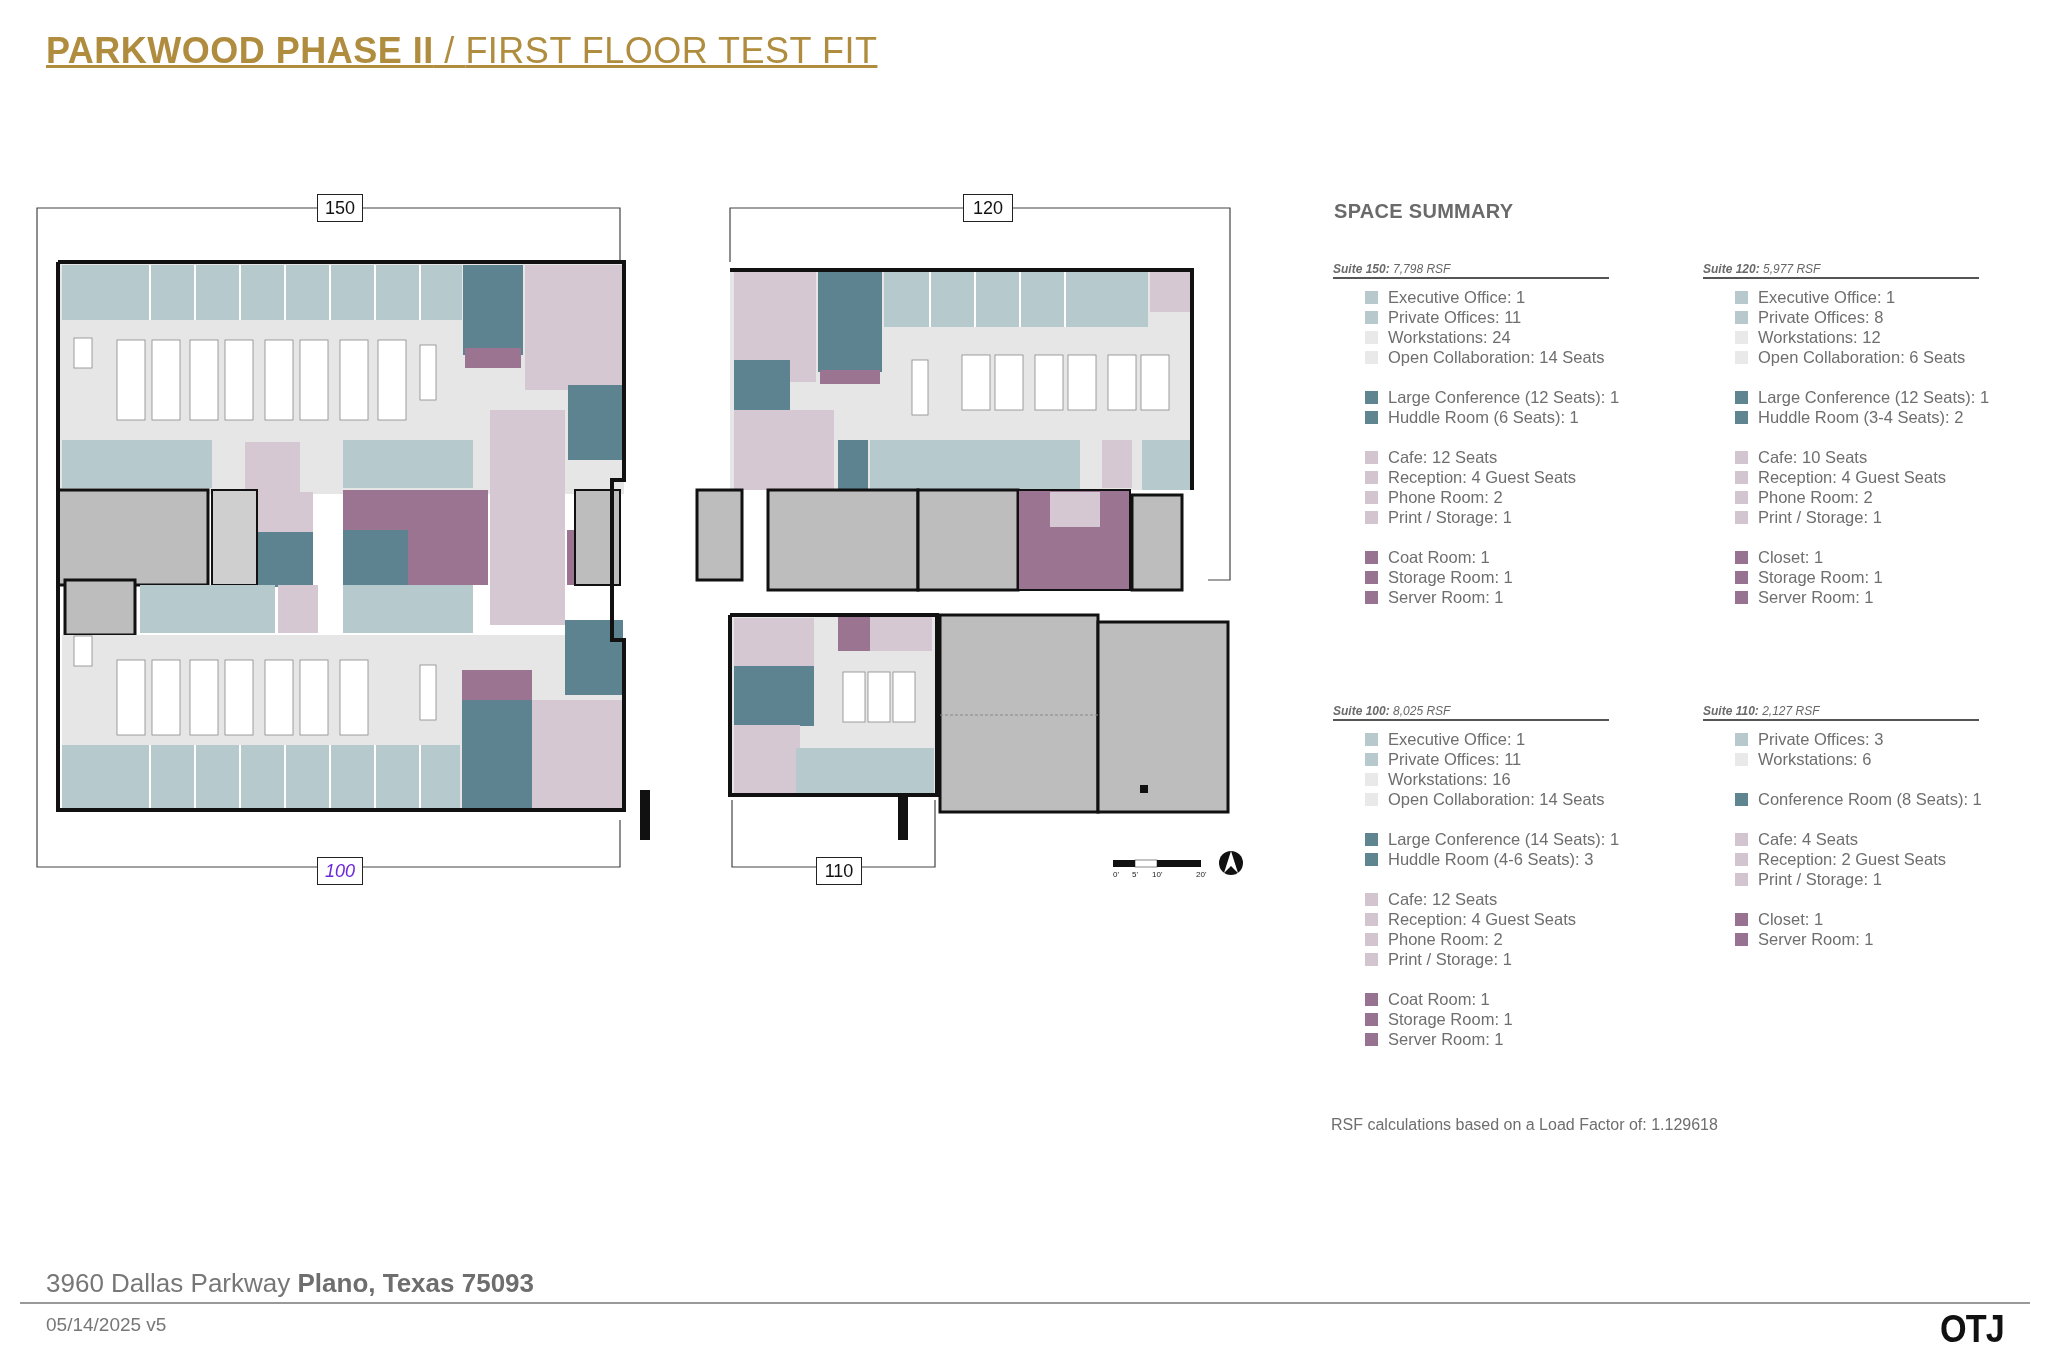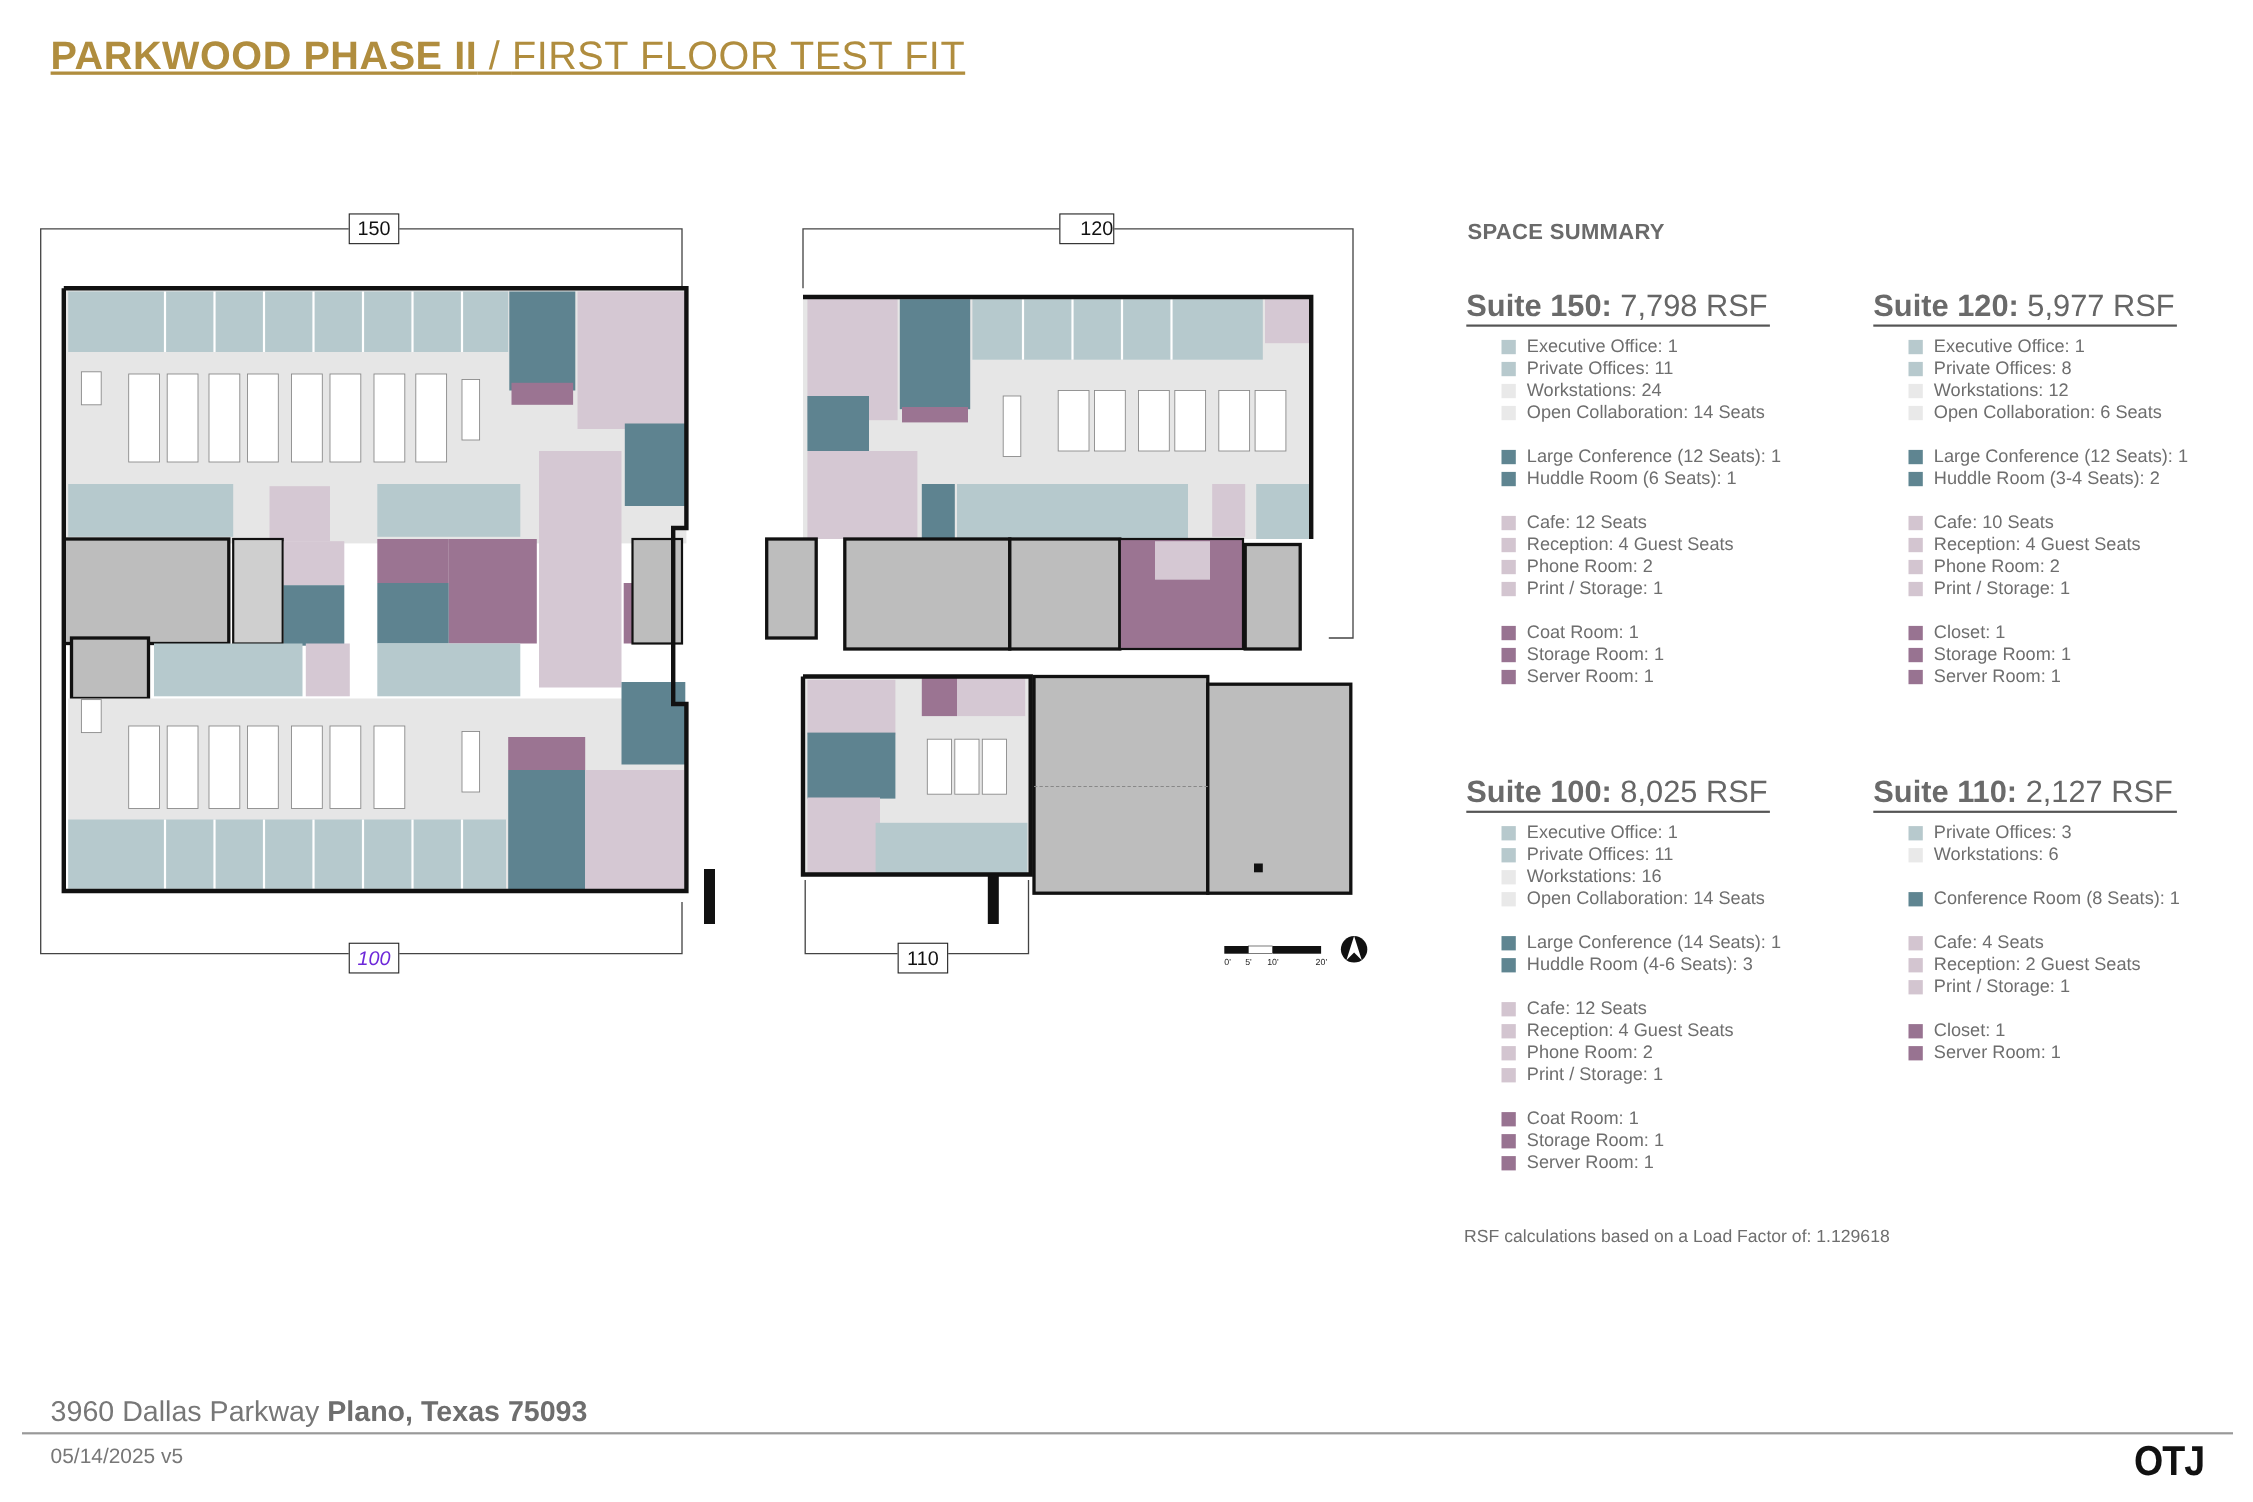--- a/index.html
+++ b/index.html
@@ -4,21 +4,21 @@
 <style>
   html,body{margin:0;padding:0;background:#fff;}
   body{width:2048px;height:1365px;position:relative;overflow:hidden;font-family:"Liberation Sans",sans-serif;color:#555;}
   .title{position:absolute;left:46px;top:30px;font-size:36px;letter-spacing:0.5px;color:#b08d3e;white-space:nowrap;text-decoration:underline;}
   .title .bold{font-weight:bold;}
   .title .light{font-weight:normal;}
   .plan{position:absolute;left:0;top:0;width:1270px;height:920px;}
   .summary{position:absolute;left:1333px;top:200px;width:680px;}
   .summary-heading{font-size:20px;font-weight:bold;color:#6a6a6a;letter-spacing:0.3px;margin-left:1px;}
   .suite{position:absolute;width:276px;}
-  .suite-head{font-size:28px;color:#666;border-bottom:2px solid #555;padding-bottom:1px;white-space:nowrap;}
+  .suite-head{font-size:12px;color:#666;border-bottom:2px solid #555;padding-bottom:1px;white-space:nowrap;font-style:italic;}
   .suite-head b{color:#6a6a6a;}
   .group{margin-top:0;}
   .group + .group{margin-top:20px;}
   .row{display:flex;align-items:center;height:20px;font-size:16.5px;color:#6e6e6e;white-space:nowrap;padding-left:32px;}
   .sw{width:13px;height:13px;margin-right:10px;flex:0 0 13px;}
   .note{position:absolute;left:1331px;top:1116px;font-size:16px;color:#6e6e6e;white-space:nowrap;}
   .address{position:absolute;left:46px;top:1268px;font-size:26px;color:#777;white-space:nowrap;}
   .address b{color:#6e6e6e;}
   .rule{position:absolute;left:20px;top:1302px;width:2010px;height:2px;background:#999;}
   .date{position:absolute;left:46px;top:1314px;font-size:19px;color:#777;}
@@ -201,21 +201,21 @@
     <text x="1152" y="877" font-size="8" fill="#222" font-family="Liberation Sans, sans-serif">10'</text>
     <text x="1196" y="877" font-size="8" fill="#222" font-family="Liberation Sans, sans-serif">20'</text>
   </g>
   <g>
     <circle cx="1231" cy="863" r="12" fill="#111"></circle>
     <path d="M1231,851 L1224,873 L1231,866 L1238,873 Z" fill="#fff"></path>
   </g>
 </svg>
 
 <div class="suite-tag" style="position:absolute;left:317px;top:194px;width:44px;height:26px;border:1.5px solid #222;background:#fff;text-align:center;line-height:26px;color:#111;">150</div>
-<div class="suite-tag" style="position:absolute;left:963px;top:194px;width:48px;height:26px;border:1.5px solid #222;background:#fff;text-align:right;line-height:26px;color:#111;">120</div>
+<div class="suite-tag" style="position:absolute;left:963px;top:194px;width:48px;height:26px;border:1.5px solid #222;background:#fff;text-align:center;line-height:26px;color:#111;">120</div>
 <div class="suite-tag" style="position:absolute;left:317px;top:857px;width:44px;height:26px;border:1.5px solid #222;background:#fff;text-align:center;line-height:26px;color:#6d28d9;font-style:italic;">100</div>
 <div class="suite-tag" style="position:absolute;left:816px;top:857px;width:44px;height:26px;border:1.5px solid #222;background:#fff;text-align:center;line-height:26px;color:#111;">110</div>
 
 <div class="summary">
   <div class="summary-heading">SPACE SUMMARY</div>
 </div>
 
 <div id="suites">
     <div class="suite" style="left: 1333px; top: 262px;">
       <div class="suite-head"><b>Suite 150:</b> <span>7,798 RSF</span></div>

